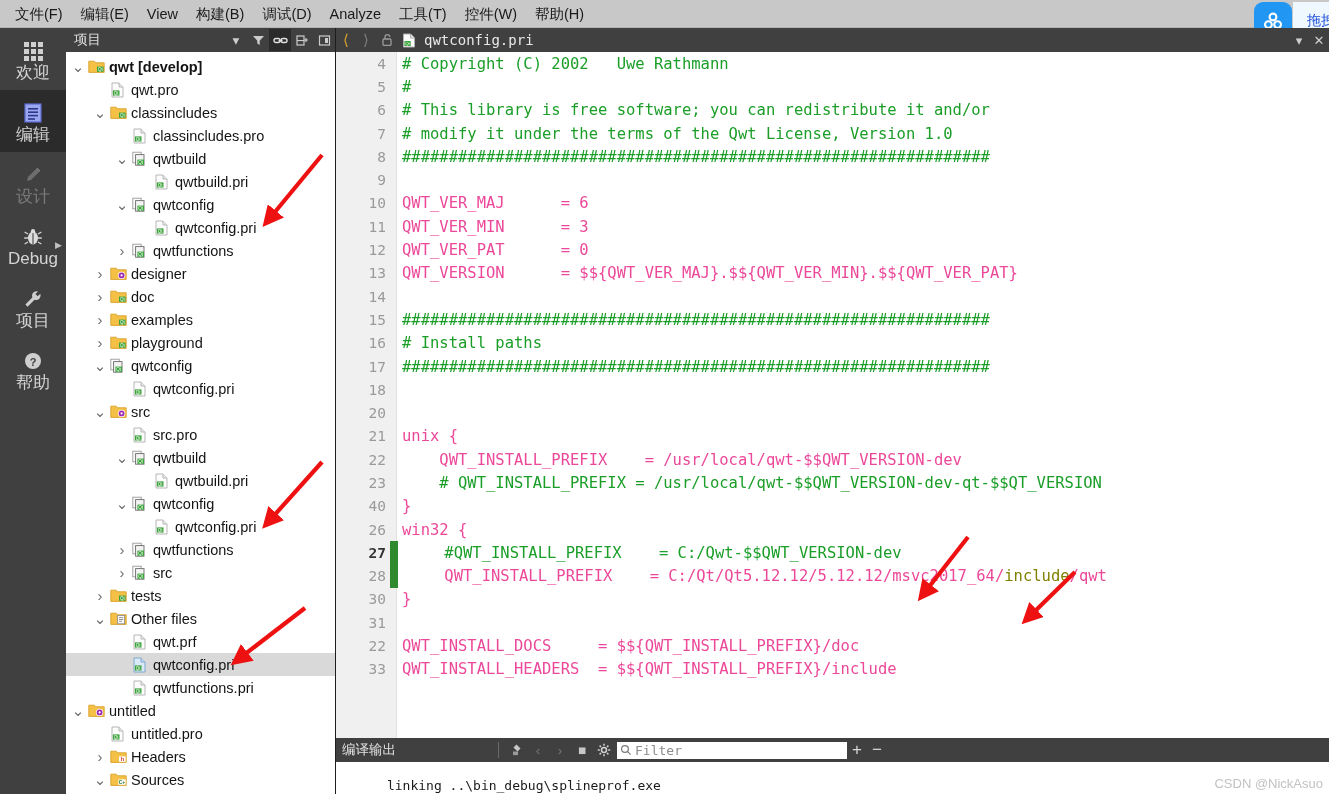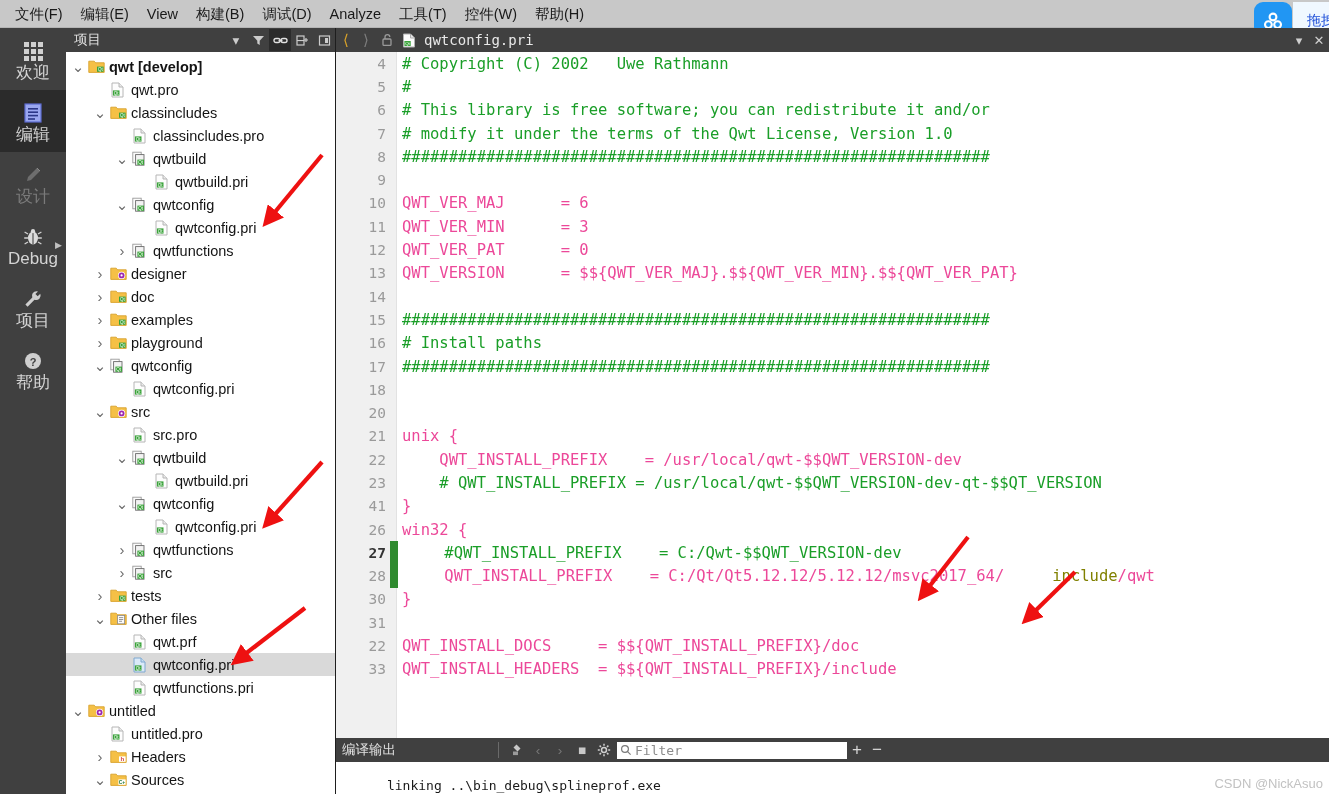--- a/index.html
+++ b/index.html
@@ -195,21 +195,21 @@
   }
   .cline.cur .lnum { color: #333333; font-weight: bold; }
   .chmark {
     width: 8px; flex: 0 0 8px;
     height: 23.3px;
   }
   .chmark.changed { background: #2f8a2f; width: 3px; margin-left: 2px; margin-right: 3px; }
   .ctext { padding-left: 6px; }
   .cm { color: #1a9e28; }      
   .pl { color: #ec4899; text-align: right; }      
-  .kw { color: #808000; margin-left: 48px; }      
+  .kw { color: #808000; }      
 
   
   .outpane {
     position: absolute; left: 336px; top: 738px;
     width: 993px; height: 56px;
     background: #ffffff;
   }
   .outbar {
     height: 24px;
     background: #404040;
@@ -843,21 +843,21 @@
           <div class="cline"><span class="lnum">13</span><span class="chmark"></span><span class="ctext"><span class="pl">QWT_VERSION      = $${QWT_VER_MAJ}.$${QWT_VER_MIN}.$${QWT_VER_PAT}</span></span></div>
           <div class="cline"><span class="lnum">14</span><span class="chmark"></span><span class="ctext"><span class="pl"></span></span></div>
           <div class="cline"><span class="lnum">15</span><span class="chmark"></span><span class="ctext"><span class="cm">###############################################################</span></span></div>
           <div class="cline"><span class="lnum">16</span><span class="chmark"></span><span class="ctext"><span class="cm"># Install paths</span></span></div>
           <div class="cline"><span class="lnum">17</span><span class="chmark"></span><span class="ctext"><span class="cm">###############################################################</span></span></div>
           <div class="cline"><span class="lnum">18</span><span class="chmark"></span><span class="ctext"><span class="pl"></span></span></div>
           <div class="cline"><span class="lnum">20</span><span class="chmark"></span><span class="ctext"><span class="pl"></span></span></div>
           <div class="cline"><span class="lnum">21</span><span class="chmark"></span><span class="ctext"><span class="pl">unix {</span></span></div>
           <div class="cline"><span class="lnum">22</span><span class="chmark"></span><span class="ctext"><span class="pl">    QWT_INSTALL_PREFIX    = /usr/local/qwt-$$QWT_VERSION-dev</span></span></div>
           <div class="cline"><span class="lnum">23</span><span class="chmark"></span><span class="ctext"><span class="cm">    # QWT_INSTALL_PREFIX = /usr/local/qwt-$$QWT_VERSION-dev-qt-$$QT_VERSION</span></span></div>
-          <div class="cline"><span class="lnum">41</span><span class="chmark"></span><span class="ctext"><span class="pl">}</span></span></div>
+          <div class="cline"><span class="lnum">40</span><span class="chmark"></span><span class="ctext"><span class="pl">}</span></span></div>
           <div class="cline"><span class="lnum">26</span><span class="chmark"></span><span class="ctext"><span class="pl">win32 {</span></span></div>
           <div class="cline cur"><span class="lnum">27</span><span class="chmark changed"></span><span class="ctext"><span class="cm">    #QWT_INSTALL_PREFIX    = C:/Qwt-$$QWT_VERSION-dev</span></span></div>
           <div class="cline"><span class="lnum">28</span><span class="chmark changed"></span><span class="ctext"><span class="pl">    QWT_INSTALL_PREFIX    = C:/Qt/Qt5.12.12/5.12.12/msvc2017_64/</span><span class="kw">include</span><span class="pl">/qwt</span></span></div>
           <div class="cline"><span class="lnum">30</span><span class="chmark"></span><span class="ctext"><span class="pl">}</span></span></div>
           <div class="cline"><span class="lnum">31</span><span class="chmark"></span><span class="ctext"><span class="pl"></span></span></div>
           <div class="cline"><span class="lnum">22</span><span class="chmark"></span><span class="ctext"><span class="pl">QWT_INSTALL_DOCS     = $${QWT_INSTALL_PREFIX}/doc</span></span></div>
           <div class="cline"><span class="lnum">33</span><span class="chmark"></span><span class="ctext"><span class="pl">QWT_INSTALL_HEADERS  = $${QWT_INSTALL_PREFIX}/include</span></span></div>
         </div>
     </div>
   </div>

